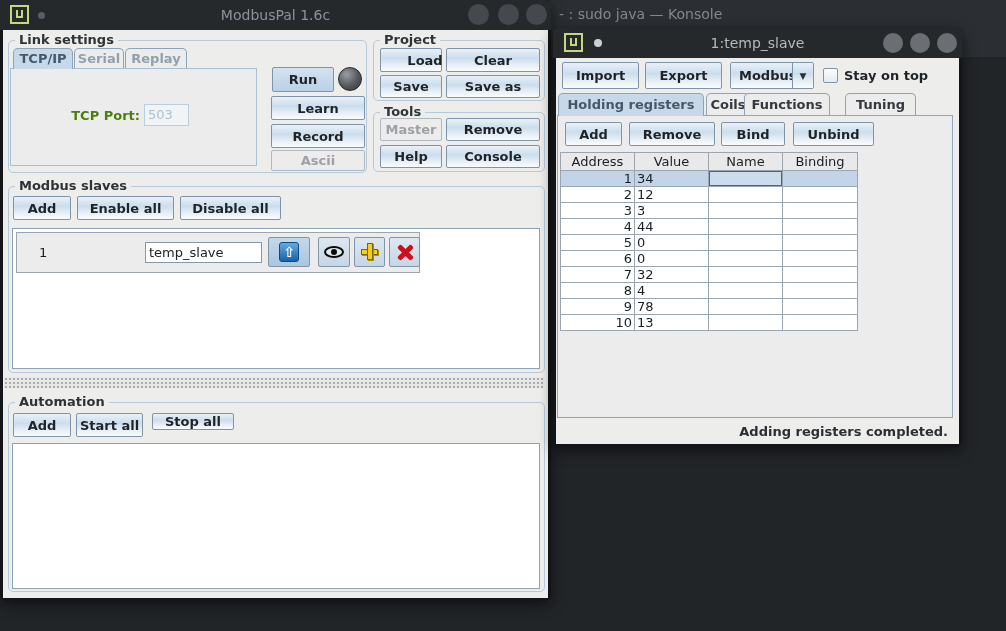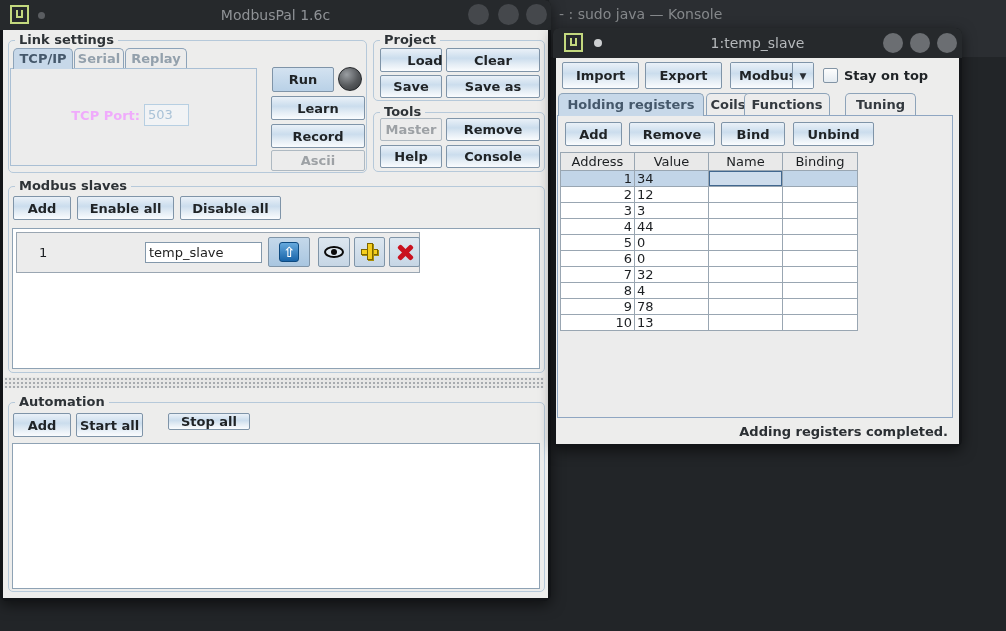--- a/index.html
+++ b/index.html
@@ -94,21 +94,21 @@
   </div>
   <div class="win-content"></div>
 
   <div class="group" style="left:8px; top:40px; width:359px; height:133px;">
     <span class="group-title">Link settings</span>
   </div>
   <div class="tab selected" style="left:13px; top:48px; width:60px;"><span>TCP/IP</span></div>
   <div class="tab" style="left:74px; top:48px; width:50px;"><span>Serial</span></div>
   <div class="tab" style="left:125px; top:48px; width:62px;"><span>Replay</span></div>
   <div class="abs" style="left:10px; top:68px; width:247px; height:98px; border:1px solid #a9bfd4; background:#ececec;"></div>
-  <div class="abs" style="left:60px; top:108px; width:80px; text-align:right; font-weight:bold; font-size:13px; color:#f0abfc;">TCP Port:</div>
+  <div class="abs" style="left:60px; top:108px; width:80px; text-align:right; font-weight:bold; font-size:13px; color:#4d7c0f;">TCP Port:</div>
   <div class="field" style="left:144px; top:104px; width:45px; height:22px; background:#f1f3f5; border-color:#b7cfe2; color:#a9c2d7; line-height:18px;">503</div>
   <div class="btn toggled" style="left:272px; top:67px; width:62px; height:25px;">Run</div>
   <div class="led" style="left:338px; top:67px;"></div>
   <div class="btn" style="left:271px; top:96px; width:94px; height:24px;">Learn</div>
   <div class="btn" style="left:271px; top:124px; width:94px; height:24px;">Record</div>
   <div class="btn disabled" style="left:271px; top:150px; width:94px; height:21px;">Ascii</div>
 
   <div class="group" style="left:373px; top:40px; width:172px; height:61px;">
     <span class="group-title">Project</span>
   </div>
@@ -157,21 +157,21 @@
     </div>
   </div>
 
   <div class="dotted-divider" style="left:4px; top:377px; width:540px; height:11px;"></div>
 
   <div class="group" style="left:8px; top:402px; width:537px; height:190px;">
     <span class="group-title">Automation</span>
   </div>
   <div class="btn" style="left:13px; top:413px; width:58px; height:24px;">Add</div>
   <div class="btn" style="left:76px; top:413px; width:67px; height:24px;">Start all</div>
-  <div class="btn" style="left:168px; top:413px; width:82px; height:17px;">Stop all</div>
+  <div class="btn" style="left:152px; top:413px; width:82px; height:17px;">Stop all</div>
   <div class="white-panel" style="left:12px; top:443px; width:528px; height:146px;"></div>
 </div>
 
 <div class="window" style="left:553px; top:28px; width:409px; height:419px;">
   <div class="titlebar">
     <div class="win-icon" style="left:11px; top:5px;">
         <span class="glyph"></span>
       </div>
     <div class="win-dot" style="left:41px; top:11px; width:8px; height:8px; background:#cdcfd1;"></div>
     <div class="win-title" style="color:#b6b9bc;">1:temp_slave</div>

